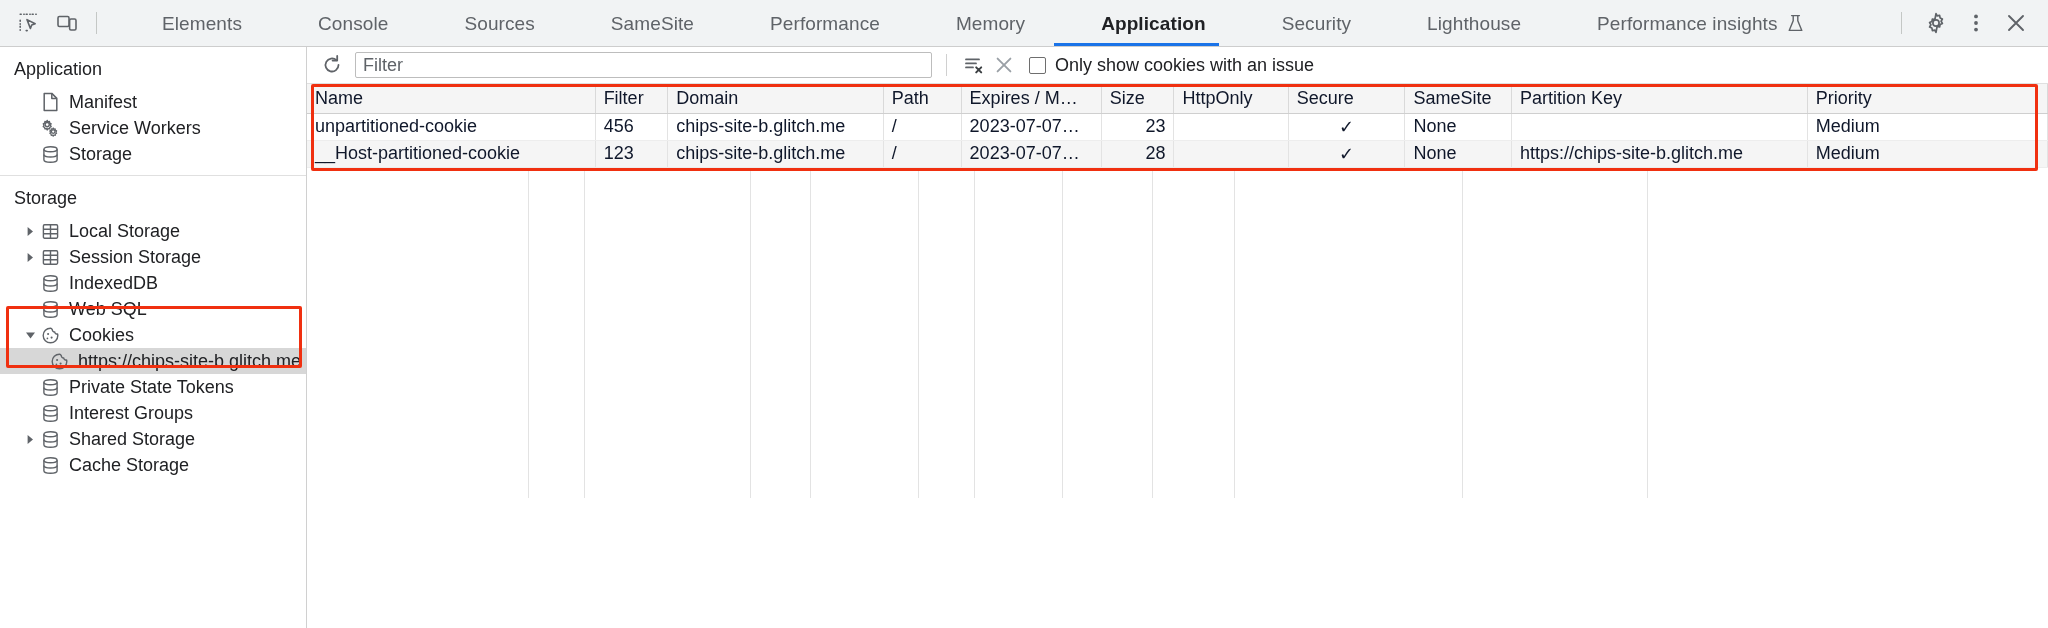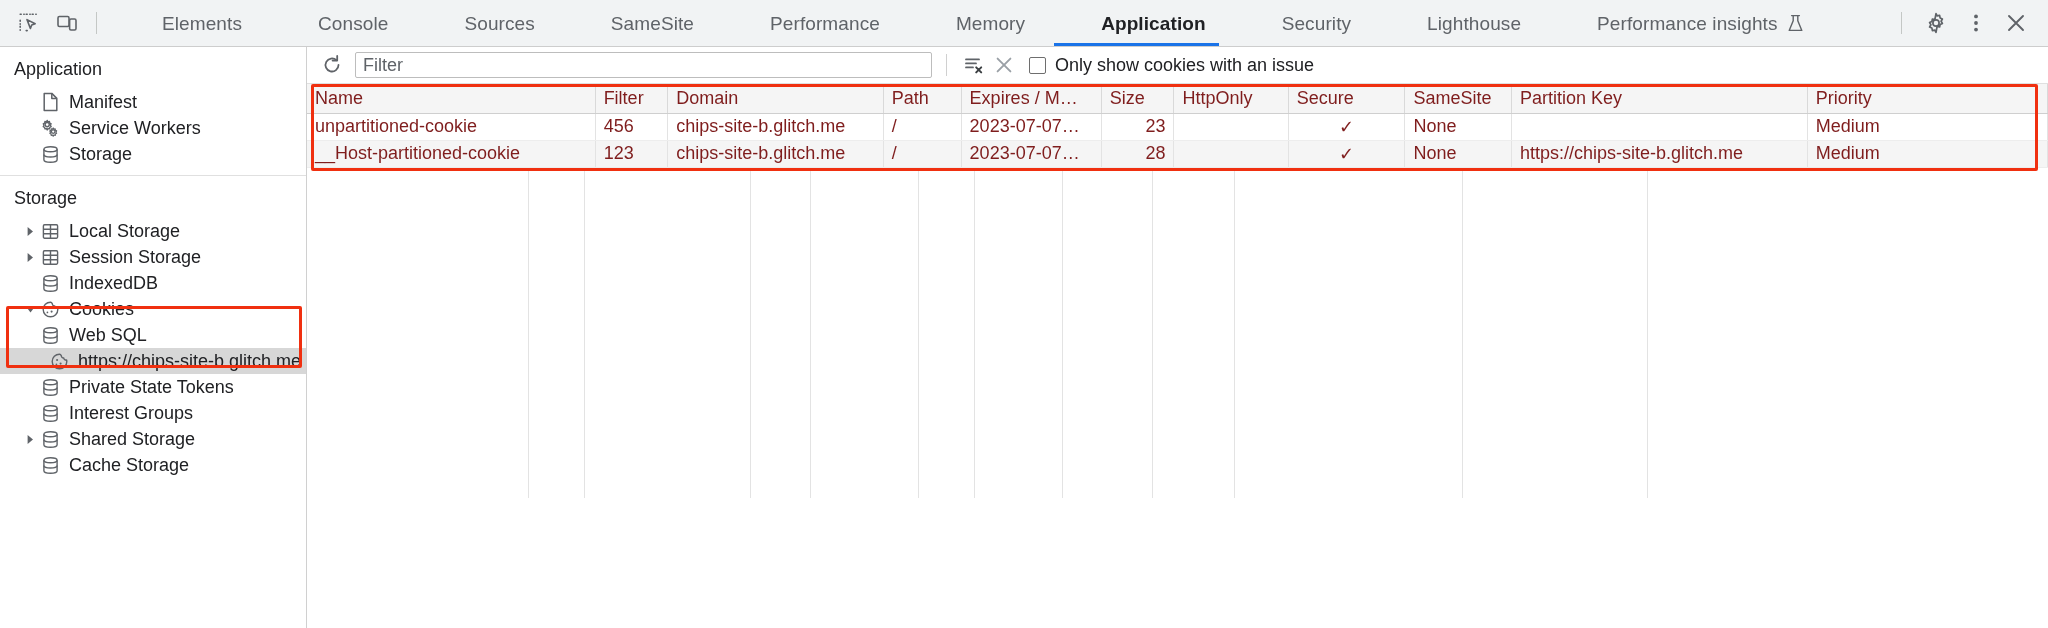--- a/index.html
+++ b/index.html
@@ -161,21 +161,21 @@
     margin-right: 9px;
   }
 
   
   .tablewrap { flex:1; position:relative; min-height:0; overflow:hidden; }
   table.cookies {
     width: 100%;
     border-collapse: collapse;
     table-layout: fixed;
     font-size: 18px;
-    color:#7f1d1d;
+    color:#0f172a;
   }
   table.cookies th {
     background:#f5f5f5;
     font-weight: 400;
     text-align: left;
     height: 29px;
     padding: 0 8px;
     border-right: 1px solid #d9d9d9;
     border-bottom: 1px solid #cfcfcf;
     white-space: nowrap;
@@ -375,46 +375,46 @@
             <svg width="19" height="19" viewBox="0 0 19 19" fill="none">
               <ellipse cx="9.5" cy="4.2" rx="6.6" ry="2.5" stroke="#5f6368" stroke-width="1.4"></ellipse>
               <path d="M2.9 4.2v10.6c0 1.38 2.95 2.5 6.6 2.5s6.6-1.12 6.6-2.5V4.2" stroke="#5f6368" stroke-width="1.4"></path>
               <path d="M2.9 9.5c0 1.38 2.95 2.5 6.6 2.5s6.6-1.12 6.6-2.5" stroke="#5f6368" stroke-width="1.4"></path>
             </svg>
           </span>
           <span class="s-lbl">IndexedDB</span>
         </div>
 
         <div class="side-item indent1">
+          <span class="tri empty"></span>
+          <span class="s-ico">
+            <svg width="19" height="19" viewBox="0 0 19 19" fill="none">
+              <ellipse cx="9.5" cy="4.2" rx="6.6" ry="2.5" stroke="#5f6368" stroke-width="1.4"></ellipse>
+              <path d="M2.9 4.2v10.6c0 1.38 2.95 2.5 6.6 2.5s6.6-1.12 6.6-2.5V4.2" stroke="#5f6368" stroke-width="1.4"></path>
+              <path d="M2.9 9.5c0 1.38 2.95 2.5 6.6 2.5s6.6-1.12 6.6-2.5" stroke="#5f6368" stroke-width="1.4"></path>
+            </svg>
+          </span>
+          <span class="s-lbl">Web SQL</span>
+        </div>
+
+        <div class="side-item indent1">
           <span class="tri">
             <svg width="11" height="9" viewBox="0 0 11 9">
                 <path d="M1 1.6h9L5.5 7.4z" fill="#5f6368"></path>
               </svg>
           </span>
           <span class="s-ico">
             <svg width="19" height="19" viewBox="0 0 19 19" fill="none">
               <path d="M9.5 2.2a7.3 7.3 0 107.3 7.3c0-.5-.06-1-.16-1.46a2.3 2.3 0 01-2.9-2.1 2.4 2.4 0 01-2.5-2.55A7.3 7.3 0 009.5 2.2z" stroke="#5f6368" stroke-width="1.4" stroke-linejoin="round"></path>
               <circle cx="7.1" cy="8.0" r="1.05" fill="#5f6368"></circle>
               <circle cx="10.6" cy="11.6" r="1.05" fill="#5f6368"></circle>
               <circle cx="6.4" cy="12.4" r="0.85" fill="#5f6368"></circle>
             </svg>
           </span>
           <span class="s-lbl">Cookies</span>
-        </div>
-
-        <div class="side-item indent1">
-          <span class="tri empty"></span>
-          <span class="s-ico">
-            <svg width="19" height="19" viewBox="0 0 19 19" fill="none">
-              <ellipse cx="9.5" cy="4.2" rx="6.6" ry="2.5" stroke="#5f6368" stroke-width="1.4"></ellipse>
-              <path d="M2.9 4.2v10.6c0 1.38 2.95 2.5 6.6 2.5s6.6-1.12 6.6-2.5V4.2" stroke="#5f6368" stroke-width="1.4"></path>
-              <path d="M2.9 9.5c0 1.38 2.95 2.5 6.6 2.5s6.6-1.12 6.6-2.5" stroke="#5f6368" stroke-width="1.4"></path>
-            </svg>
-          </span>
-          <span class="s-lbl">Web SQL</span>
         </div>
 
         <div class="side-item indent2 selected">
           <span class="s-ico">
             <svg width="19" height="19" viewBox="0 0 19 19" fill="none">
               <path d="M9.5 2.2a7.3 7.3 0 107.3 7.3c0-.5-.06-1-.16-1.46a2.3 2.3 0 01-2.9-2.1 2.4 2.4 0 01-2.5-2.55A7.3 7.3 0 009.5 2.2z" stroke="#5f6368" stroke-width="1.4" stroke-linejoin="round"></path>
               <circle cx="7.1" cy="8.0" r="1.05" fill="#5f6368"></circle>
               <circle cx="10.6" cy="11.6" r="1.05" fill="#5f6368"></circle>
               <circle cx="6.4" cy="12.4" r="0.85" fill="#5f6368"></circle>
             </svg>

